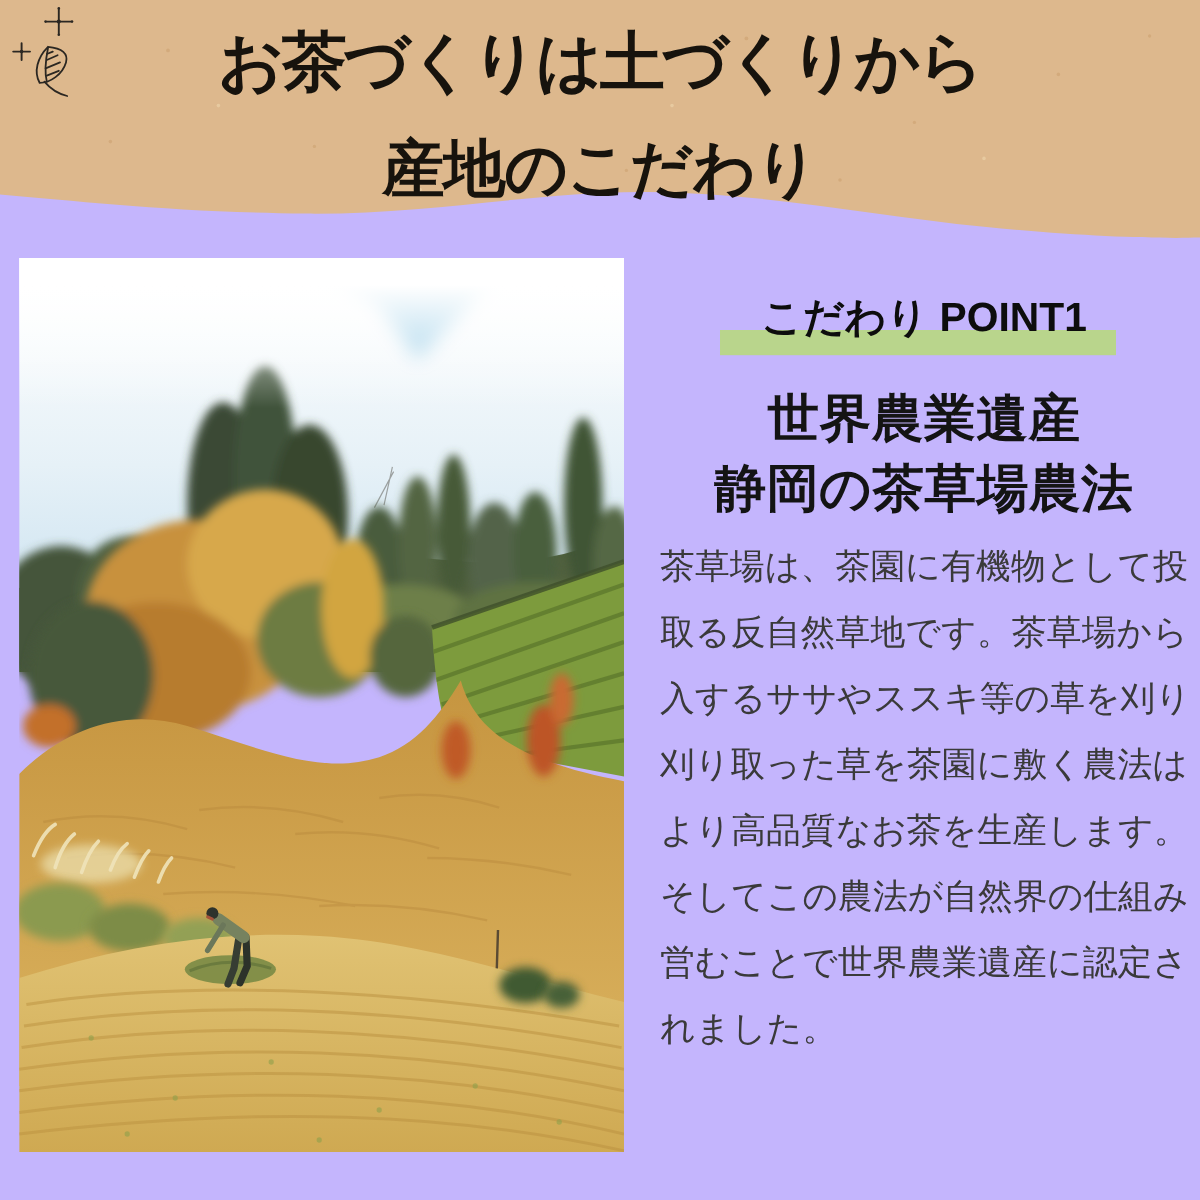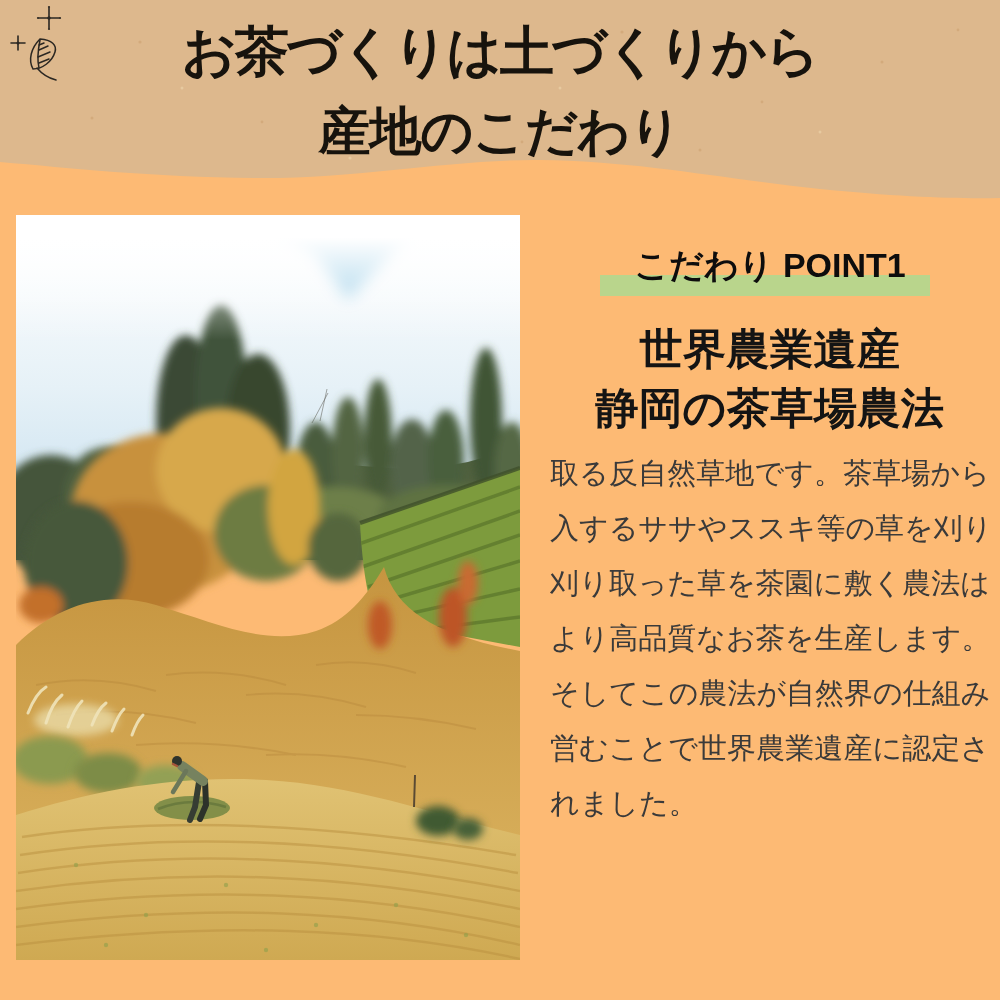--- a/index.html
+++ b/index.html
@@ -1,32 +1,32 @@
 <!DOCTYPE html>
 <html lang="ja"><head>
 <meta charset="utf-8">
 <style>
   html,body{margin:0;padding:0;background:#ffffff;}
   .canvas{
     position:relative;width:1000px;height:1000px;overflow:hidden;
-    background:#fdba74;
+    background:#c4b5fd;
     font-family:"Liberation Serif","DejaVu Serif",serif;
   }
   
   .header{position:absolute;left:0;top:0;width:1000px;height:212px;}
   .header svg{position:absolute;left:0;top:0;display:block;}
   .header-title{
     position:absolute;left:0;top:20px;width:1000px;text-align:center;
     color:#17130d;font-weight:700;z-index:2;
   }
   .header-title .line1{
     font-size:54px;line-height:64px;letter-spacing:-2px;
   }
   .header-title .line2{
-    font-size:52px;line-height:60px;letter-spacing:-1px;margin-top:18px;
+    font-size:52px;line-height:60px;letter-spacing:-1px;margin-top:28px;
   }
   .leaf-decor{position:absolute;left:898px;top:130px;width:90px;height:86px;z-index:3;}
   
   .photo{
     position:absolute;left:16px;top:215px;width:504px;height:745px;margin:0;
   }
   .photo svg{position:absolute;left:0;top:0;display:block;}
   .photo-fade{
     position:absolute;left:0;top:0;width:504px;height:125px;
     background:linear-gradient(to bottom,#ffffff 18%,rgba(255,255,255,0));
@@ -265,20 +265,21 @@
   <section class="point-section">
     <div class="badge">
       <div class="badge-bar" style="background-color: rgb(185, 213, 140);"></div>
       <div class="badge-label">こだわり POINT1</div>
     </div>
     <h2 class="heading" style="margin:0;">
       <span style="display:block">世界農業遺産</span>
       <span style="display:block">静岡の茶草場農法</span>
     </h2>
     <div class="body-copy">
+      <div class="body-line">茶草場は、茶園に有機物として投</div>
       <div class="body-line">取る反自然草地です。茶草場から</div>
       <div class="body-line">入するササやススキ等の草を刈り</div>
       <div class="body-line">刈り取った草を茶園に敷く農法は</div>
       <div class="body-line">より高品質なお茶を生産します。</div>
       <div class="body-line">そしてこの農法が自然界の仕組み</div>
       <div class="body-line">営むことで世界農業遺産に認定さ</div>
       <div class="body-line last">れました。</div>
     </div>
   </section>
 

